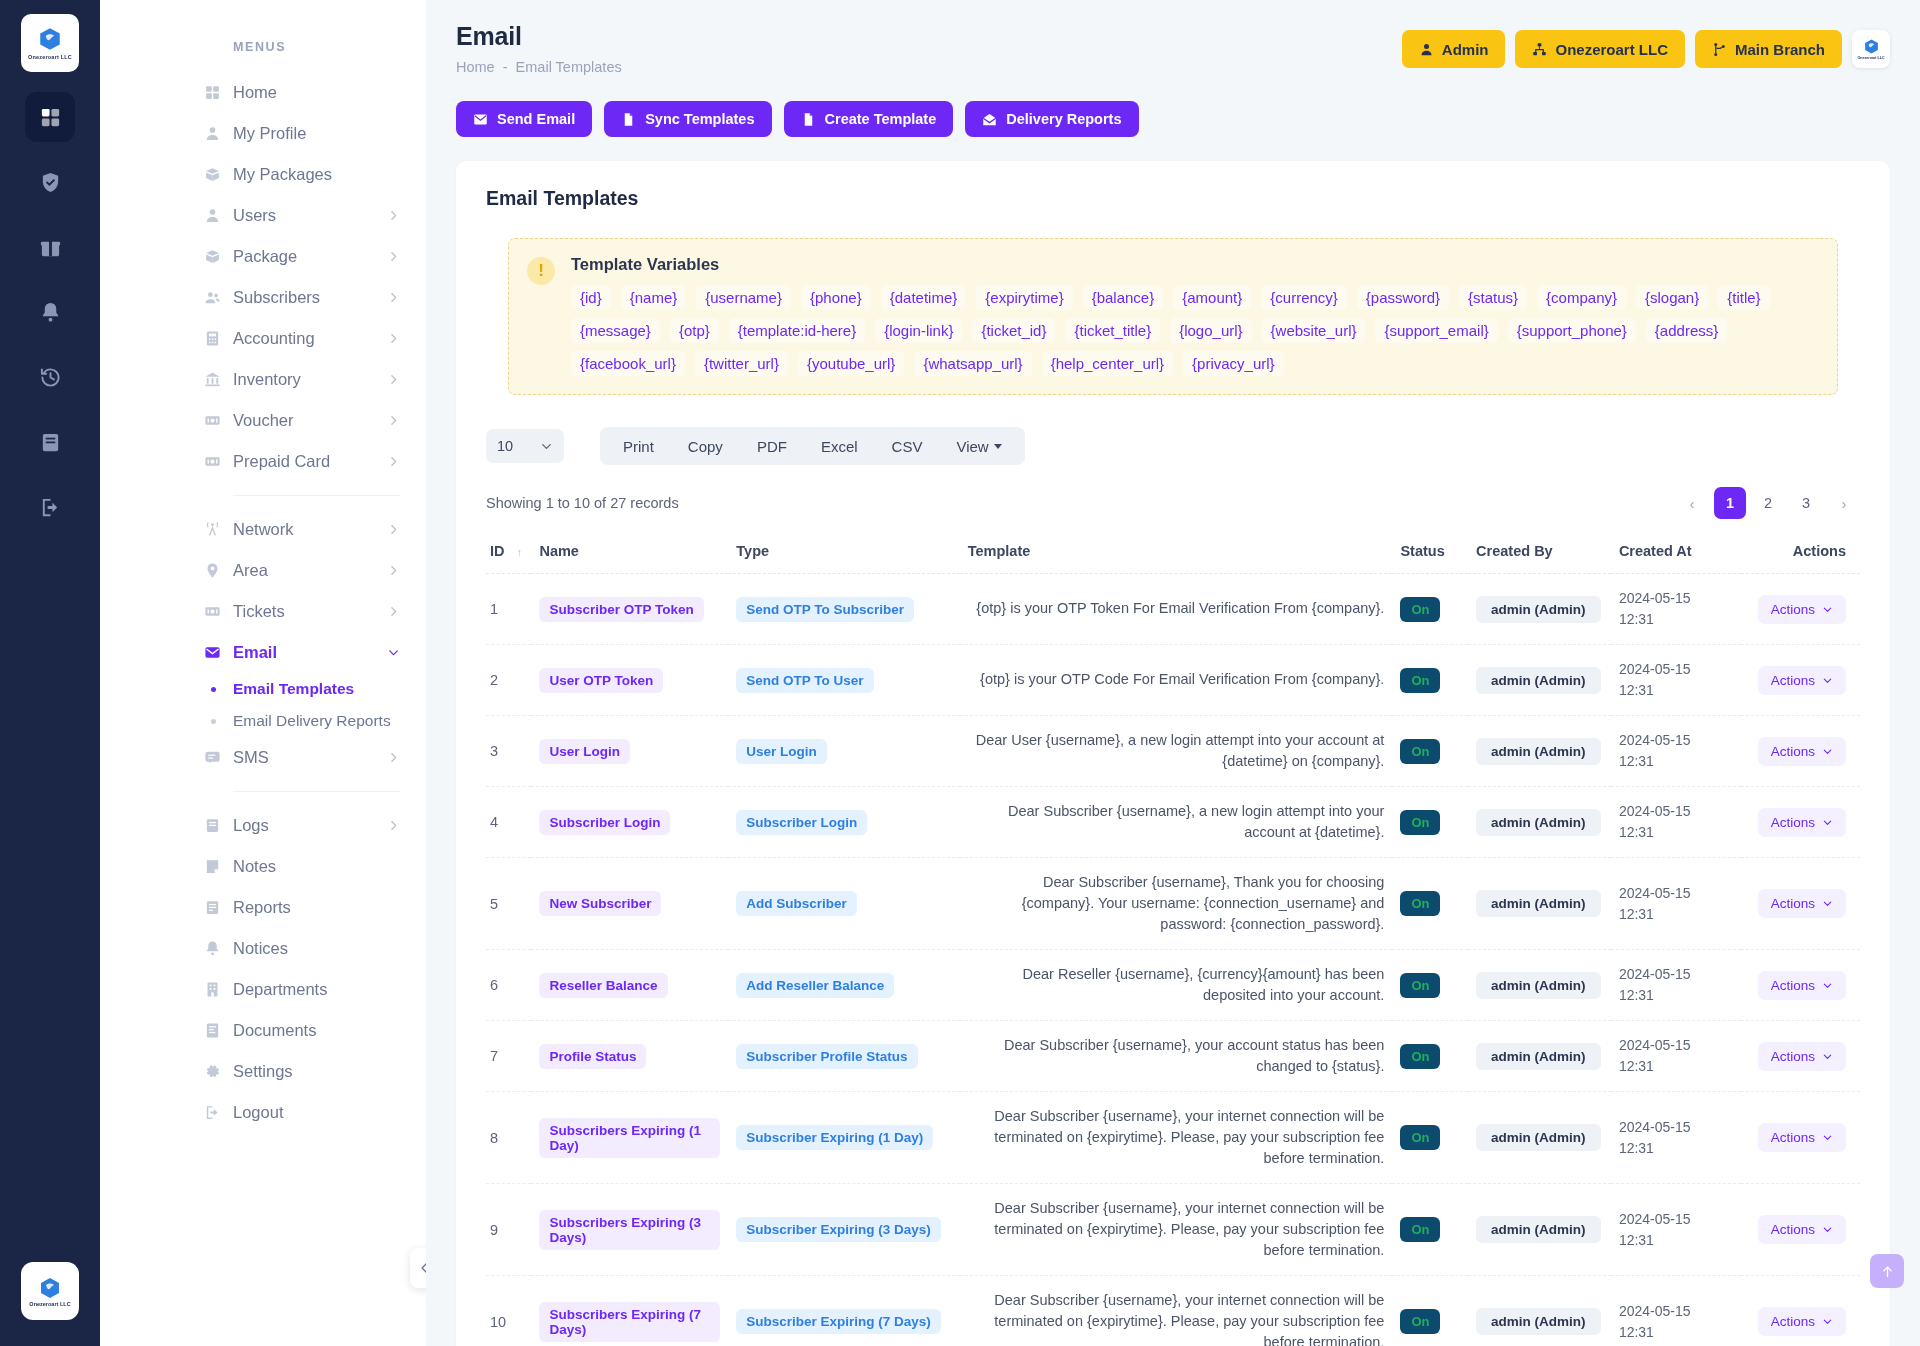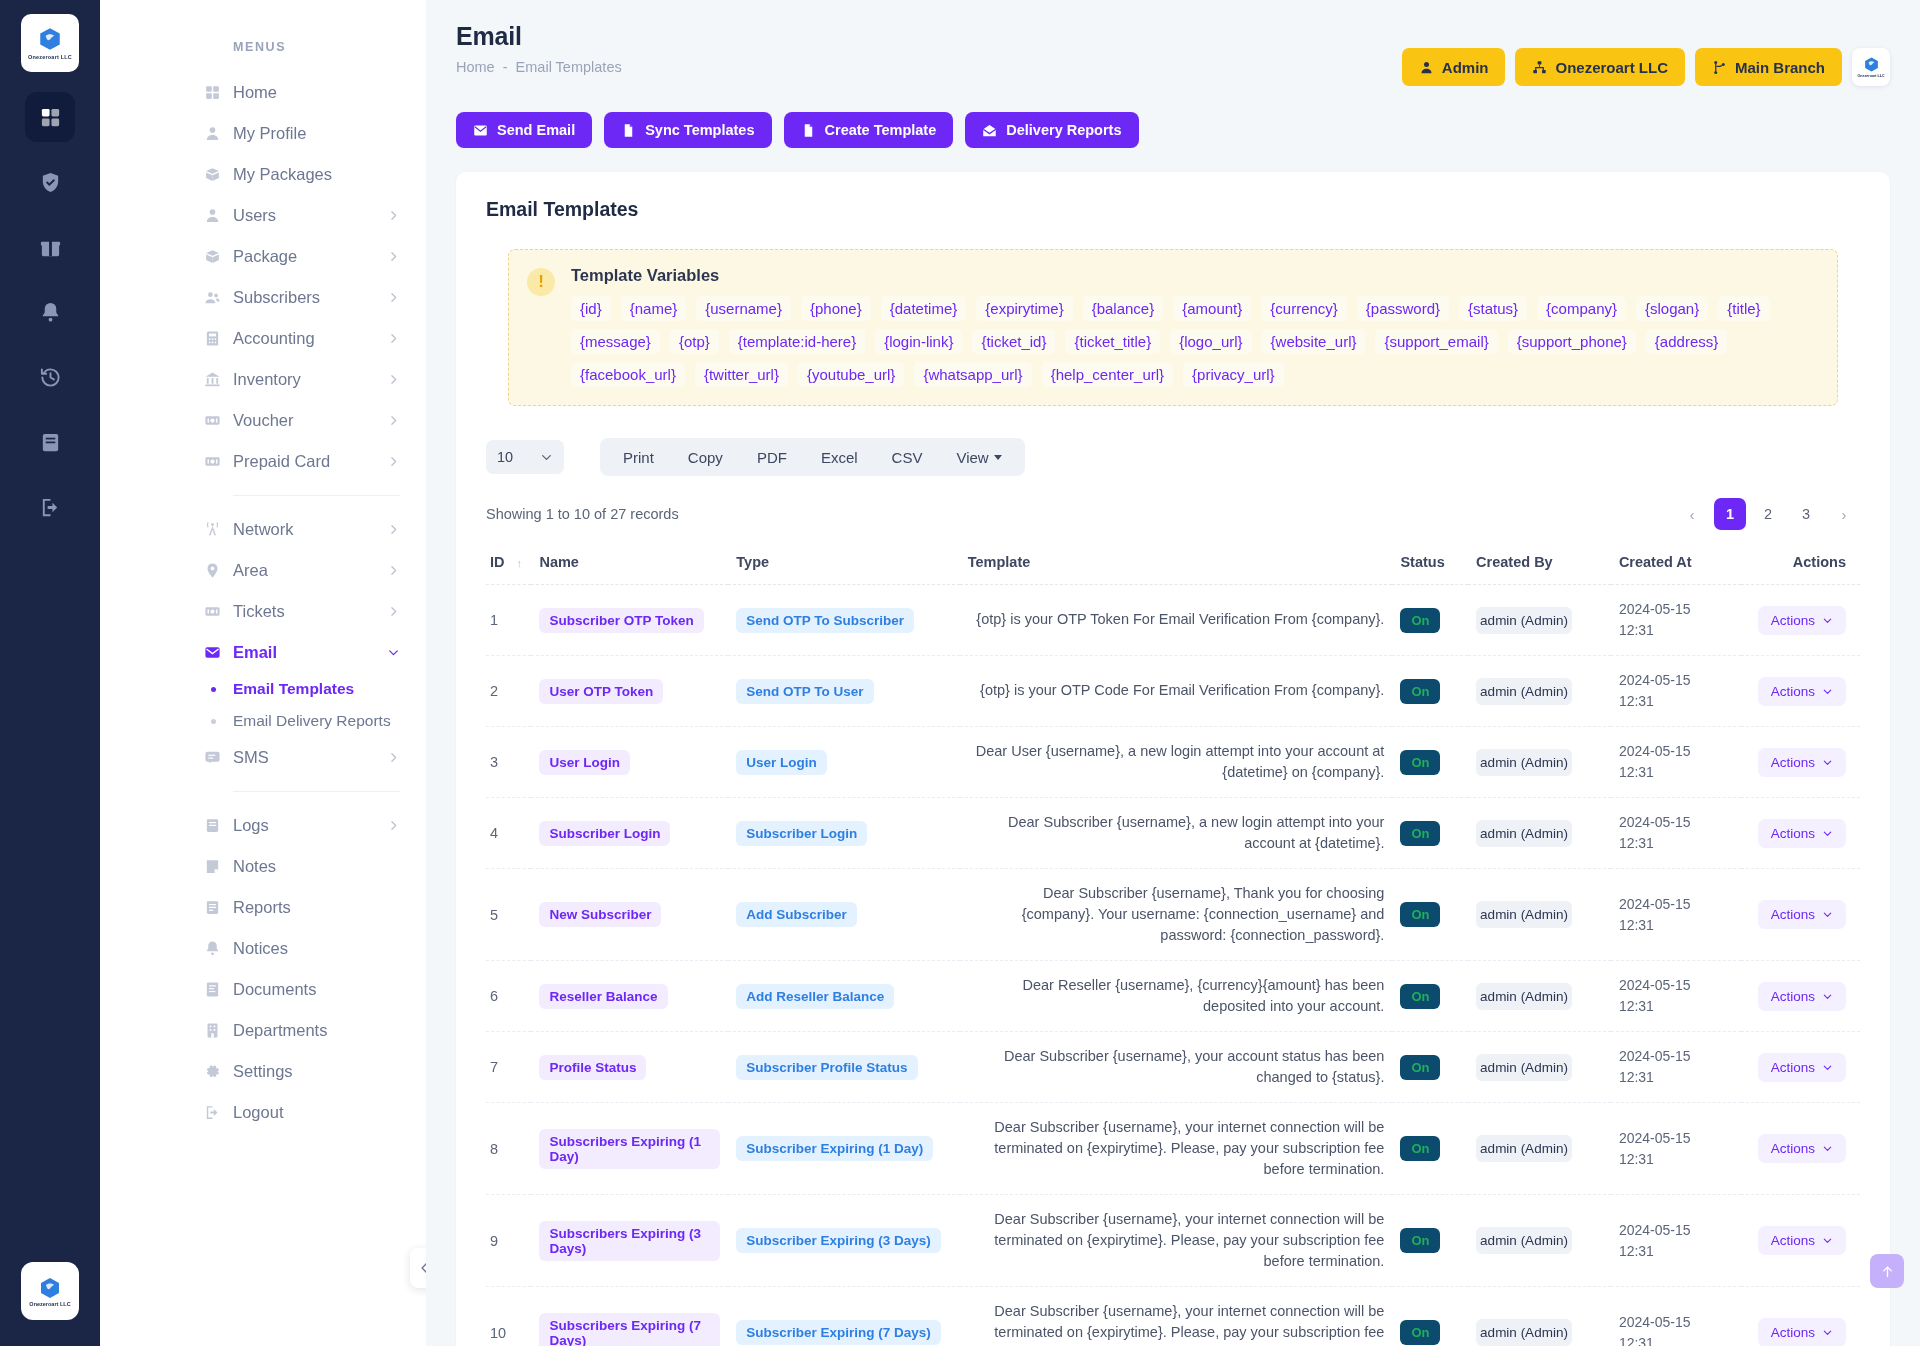--- a/index.html
+++ b/index.html
@@ -94,21 +94,21 @@
 
   
   .main { flex: 1; height: 1346px; position: relative; overflow: hidden; }
   .page-head {
     display: flex; align-items: flex-start; justify-content: space-between;
     padding: 22px 30px 0 30px;
   }
   .page-title { font-size: 25px; font-weight: 700; color: #1f2a44; letter-spacing: -.2px; }
   .breadcrumb { font-size: 14.5px; color: #9aa3b8; margin-top: 8px; }
   .breadcrumb .sep { margin: 0 4px; }
-  .head-right { display: flex; align-items: center; gap: 10px; margin-top: 26px; }
+  .head-right { display: flex; align-items: center; gap: 10px; margin-top: 8px; }
   .pill {
     background: #fac412; color: #26324d; font-size: 15px; font-weight: 600;
     border-radius: 7px; height: 38px; padding: 0 17px;
     display: flex; align-items: center; gap: 8px; border: none; cursor: pointer;
   }
   .pill svg { width: 15px; height: 15px; display:block; }
   .head-logo {
     width: 38px; height: 38px; background: #fff; border-radius: 8px;
     display: flex; flex-direction: column; align-items: center; justify-content: center;
     box-shadow: 0 1px 4px rgba(20,30,60,.10);
@@ -215,21 +215,21 @@
     display: inline-block; background: #e4f2ff; color: #2f7fe0;
     font-size: 13.5px; font-weight: 600; padding: 5px 10px; border-radius: 6px;
   }
   .tpl-text { color: #4b5468; font-size: 14.5px; line-height: 1.45; text-align: right; }
   .badge-on {
     display: inline-block; background: #0c4a6e; color: #1fae5b;
     font-size: 13px; font-weight: 600; padding: 5px 11px; border-radius: 6px;
   }
   .tag-by {
     display: inline-block; background: #eef1f6; color: #2d3651;
-    font-size: 13.5px; font-weight: 400; padding: 6px 4px; border-radius: 6px;
+    font-size: 13.5px; font-weight: 700; padding: 6px 15px; border-radius: 6px;
   }
   .created-at { font-size: 14px; color: #5b6478; line-height: 1.5; }
   td.c-act { text-align: right; padding-right: 14px; }
   .actions-btn {
     display: inline-flex; align-items: center; gap: 7px;
     background: #f4f0ff; color: #6d28f5; font-size: 13.5px;
     padding: 7px 13px; border-radius: 7px; cursor: pointer; border: none;
     font-family: "Liberation Sans", sans-serif;
   }
   .actions-btn svg { width: 11px; height: 11px; display:block; }
@@ -581,40 +581,40 @@
           <svg viewBox="0 0 24 24" fill="currentColor">
             <path d="M12 2a6 6 0 00-6 6v4l-2 3v1h16v-1l-2-3V8a6 6 0 00-6-6z"></path>
             <circle cx="12" cy="19.5" r="2"></circle>
           </svg>
         </span>
         <span class="mi-label">Notices</span>
       </div>
       <div class="menu-item">
         <span class="mi-icon">
           <svg viewBox="0 0 24 24" fill="currentColor">
-            <rect x="4" y="2" width="16" height="20" rx="2"></rect>
-            <rect x="7" y="6" width="10" height="1.7" fill="#fff"></rect>
-            <rect x="7" y="10" width="7" height="1.7" fill="#fff"></rect>
-            <rect x="7" y="14" width="9" height="1.7" fill="#fff"></rect>
-          </svg>
-        </span>
-        <span class="mi-label">Documents</span>
-      </div>
-      <div class="menu-item">
-        <span class="mi-icon">
-          <svg viewBox="0 0 24 24" fill="currentColor">
             <rect x="5" y="2" width="14" height="20" rx="1.5"></rect>
             <rect x="8" y="5" width="2.5" height="2.5" fill="#fff"></rect>
             <rect x="13.5" y="5" width="2.5" height="2.5" fill="#fff"></rect>
             <rect x="8" y="10" width="2.5" height="2.5" fill="#fff"></rect>
             <rect x="13.5" y="10" width="2.5" height="2.5" fill="#fff"></rect>
             <rect x="10.2" y="16" width="3.6" height="6" fill="#fff"></rect>
           </svg>
         </span>
         <span class="mi-label">Departments</span>
+      </div>
+      <div class="menu-item">
+        <span class="mi-icon">
+          <svg viewBox="0 0 24 24" fill="currentColor">
+            <rect x="4" y="2" width="16" height="20" rx="2"></rect>
+            <rect x="7" y="6" width="10" height="1.7" fill="#fff"></rect>
+            <rect x="7" y="10" width="7" height="1.7" fill="#fff"></rect>
+            <rect x="7" y="14" width="9" height="1.7" fill="#fff"></rect>
+          </svg>
+        </span>
+        <span class="mi-label">Documents</span>
       </div>
       <div class="menu-item">
         <span class="mi-icon">
           <svg viewBox="0 0 24 24" fill="currentColor">
             <path d="M12 8.2A3.8 3.8 0 1012 15.8 3.8 3.8 0 0012 8.2zm9.2 5.3l-1.9-.7a7.6 7.6 0 000-1.6l1.9-.7-1.4-3.4-1.9.7a7.6 7.6 0 00-1.1-1.1l.7-1.9L14.1 3l-.7 1.9a7.6 7.6 0 00-1.6 0L11.1 3 7.7 4.4l.7 1.9a7.6 7.6 0 00-1.1 1.1l-1.9-.7L4 10.1l1.9.7a7.6 7.6 0 000 1.6l-1.9.7 1.4 3.4 1.9-.7a7.6 7.6 0 001.1 1.1l-.7 1.9 3.4 1.4.7-1.9a7.6 7.6 0 001.6 0l.7 1.9 3.4-1.4-.7-1.9a7.6 7.6 0 001.1-1.1l1.9.7z"></path>
           </svg>
         </span>
         <span class="mi-label">Settings</span>
       </div>
       <div class="menu-item">

